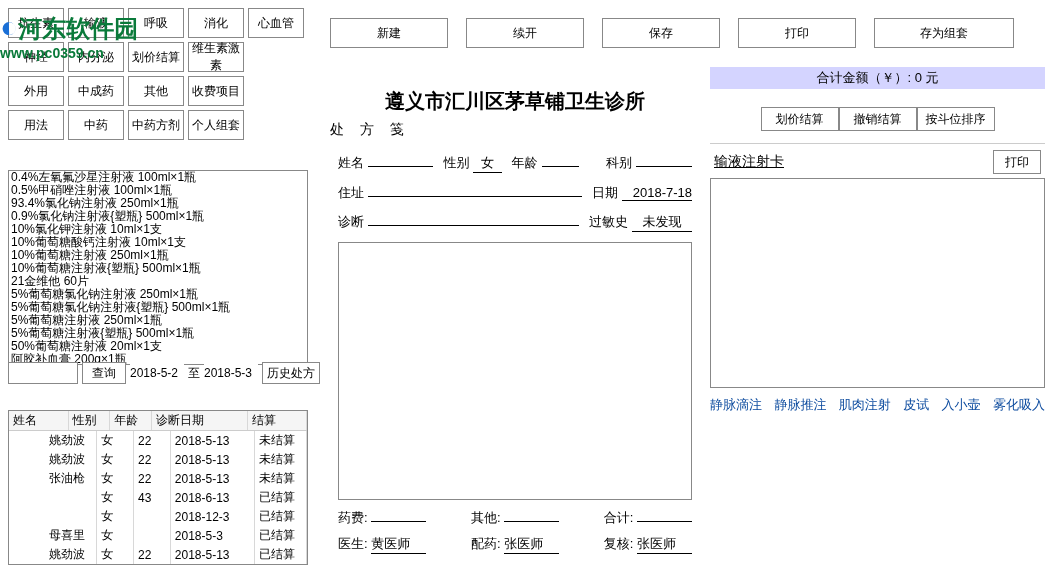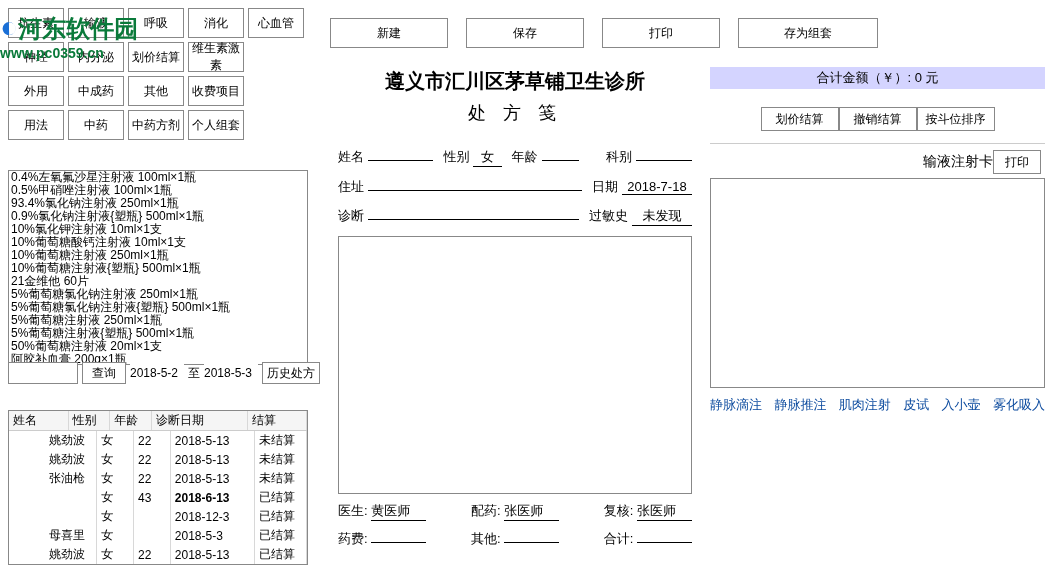--- a/index.html
+++ b/index.html
@@ -32,41 +32,41 @@
 .search-row .lbl { font-size: 12px; }
 
 
 .patient-table { position: absolute; left: 8px; top: 410px; width: 300px; height: 155px; border: 1px solid #888; overflow: hidden; }
 .patient-table table { width: 100%; border-collapse: collapse; font-size: 12px; }
 .patient-table th, .patient-table td { border-right: 1px solid #d8d8d8; padding: 1px 4px; text-align: left; white-space: nowrap; height: 15px; }
 .patient-table thead th { background: #f5f5f5; border-bottom: 1px solid #ccc; font-weight: normal; }
 .pt-body { height: 138px; overflow-y: scroll; overflow-x: hidden; margin-left: 36px; }
 
 
-.rx-form { position: absolute; left: 330px; top: 48px; width: 370px; height: 500px; }
+.rx-form { position: absolute; left: 330px; top: 68px; width: 370px; height: 500px; }
 .rx-title { text-align: center; font-size: 20px; font-weight: bold; margin-top: 20px; }
-.rx-sub { text-align: center; font-size: 18px; letter-spacing: 6px; margin-top: 6px; margin-bottom: 22px; }
+.rx-sub { text-align: left; font-size: 14px; letter-spacing: 6px; margin-top: 6px; margin-bottom: 14px; }
 .rx-row { display: flex; align-items: baseline; font-size: 13px; margin-bottom: 10px; padding: 0 8px; }
 .rx-row .lbl { flex-shrink: 0; margin-right: 4px; }
 .rx-row .line { border-bottom: 1px solid #000; display: inline-block; min-height: 14px; }
 .rx-box { margin: 2px 8px 4px 8px; border: 1px solid #888; height: 258px; background: #fff; }
 .rx-bottom { display: flex; justify-content: space-between; font-size: 13px; padding: 4px 8px; }
 .rx-bottom .line { border-bottom: 1px solid #000; display: inline-block; width: 55px; min-height: 14px; }
 
 
 .order-panel { position: absolute; left: 710px; top: 65px; width: 335px; }
 .order-table { border: 1px solid #888; height: 170px; background: #fff; position: relative; }
 .order-table table { width: 100%; border-collapse: collapse; font-size: 12px; }
 .order-table th { border-right: 1px solid #d8d8d8; border-bottom: 1px solid #ccc; padding: 1px 2px; text-align: left; background: #f5f5f5; font-weight: normal; height: 18px; }
 .total-row { background: #d4d4ff; text-align: center; font-size: 13px; padding: 2px 0; margin-top: 2px; }
 .order-actions { display: flex; justify-content: center; margin-top: 18px; }
 .order-actions .btn { width: 78px; height: 24px; }
 
 .infusion-head { display: flex; align-items: center; margin-top: 12px; border-top: 1px solid #ccc; padding: 6px 4px 0 4px; }
-.infusion-head .title { flex: 1; text-align: right; font-size: 14px; }
+.infusion-head .title { flex: 1; text-align: left; font-size: 14px; text-decoration: underline; }
 .infusion-head .btn { width: 48px; height: 24px; }
 .infusion-box { border: 1px solid #888; height: 210px; margin-top: 4px; background: #fff; overflow-y: scroll; }
 
 .bottom-links { display: flex; justify-content: space-between; margin-top: 8px; font-size: 13px; color: #0b4a9e; }
 .bottom-links span { cursor: pointer; }
 
 
 ::-webkit-scrollbar { width: 16px; background: #f0f0f0; }
 ::-webkit-scrollbar-thumb { background: #c8c8c8; border: 1px solid #a8a8a8; }
 </style>
@@ -96,20 +96,21 @@
     <span></span>
     <button class="btn">用法</button>
     <button class="btn">中药</button>
     <button class="btn">中药方剂</button>
     <button class="btn">个人组套</button>
     <span></span>
   </div>
 
 <div class="main-actions">
   <button class="btn">新建</button>
+  <button class="btn">续开</button>
   <button class="btn">保存</button>
   <button class="btn">打印</button>
   <button class="btn wide">存为组套</button>
 </div>
 
 <div class="med-list" id="med-list">
     <div>0.4%左氧氟沙星注射液 100ml×1瓶</div>
     <div>0.5%甲硝唑注射液 100ml×1瓶</div>
     <div>93.4%氯化钠注射液 250ml×1瓶</div>
     <div>0.9%氯化钠注射液{塑瓶} 500ml×1瓶</div>
@@ -168,21 +169,21 @@
             <td style="width: 48px;">张油枪</td>
             <td style="width: 34px;">女</td>
             <td style="width: 34px;">22</td>
             <td style="width: 78px;">2018-5-13</td>
             <td style="width: 48px;">未结算</td>
           </tr>
           <tr>
             <td style="width: 48px;"></td>
             <td style="width: 34px;">女</td>
             <td style="width: 34px;">43</td>
-            <td style="width: 78px; font-weight: bold;">2018-6-13</td>
+            <td style="width: 78px;">2018-6-13</td>
             <td style="width: 48px;">已结算</td>
           </tr>
           <tr>
             <td style="width: 48px;"></td>
             <td style="width: 34px;">女</td>
             <td style="width: 34px;"></td>
             <td style="width: 78px;">2018-12-3</td>
             <td style="width: 48px;">已结算</td>
           </tr>
           <tr>
@@ -221,38 +222,38 @@
       <span class="line" style="width:30px;text-align:center">女</span>
     <span class="lbl" style="margin-left:10px">年龄</span>
       <span class="line" style="width:40px"></span>
     <span class="lbl" style="margin-left:27px">科别</span>
       <span class="line" style="width:60px"></span>
   </div>
   <div class="rx-row">
     <span class="lbl">住址</span>
       <span class="line" style="flex:1"></span>
     <span class="lbl" style="margin-left:10px">日期</span>
-      <span class="line" style="width:70px;text-align:center">2018-7-18</span>
+      <span class="line" style="width:70px;text-align:right">2018-7-18</span>
   </div>
   <div class="rx-row">
     <span class="lbl">诊断</span>
       <span class="line" style="flex:1"></span>
     <span class="lbl" style="margin-left:10px">过敏史</span>
       <span class="line" style="width:60px;text-align:center">未发现</span>
   </div>
   <div class="rx-box"></div>
   <div class="rx-bottom">
+    <span><span class="lbl">药费:</span> <span class="line"></span></span>
+    <span><span class="lbl">其他:</span> <span class="line"></span></span>
+    <span><span class="lbl">合计:</span> <span class="line"></span></span>
+  </div>
+  <div class="rx-bottom">
     <span><span class="lbl">医生:</span> <span class="line">黄医师</span></span>
     <span><span class="lbl">配药:</span> <span class="line">张医师</span></span>
     <span><span class="lbl">复核:</span> <span class="line">张医师</span></span>
-  </div>
-  <div class="rx-bottom">
-    <span><span class="lbl">药费:</span> <span class="line"></span></span>
-    <span><span class="lbl">其他:</span> <span class="line"></span></span>
-    <span><span class="lbl">合计:</span> <span class="line"></span></span>
   </div>
 </div>
 
 <div class="order-panel">
   <div class="total-row">合计金额（￥）: 0 元</div>
   <div class="order-actions">
     <button class="btn">划价结算</button>
     <button class="btn">撤销结算</button>
     <button class="btn">按斗位排序</button>
   </div>

